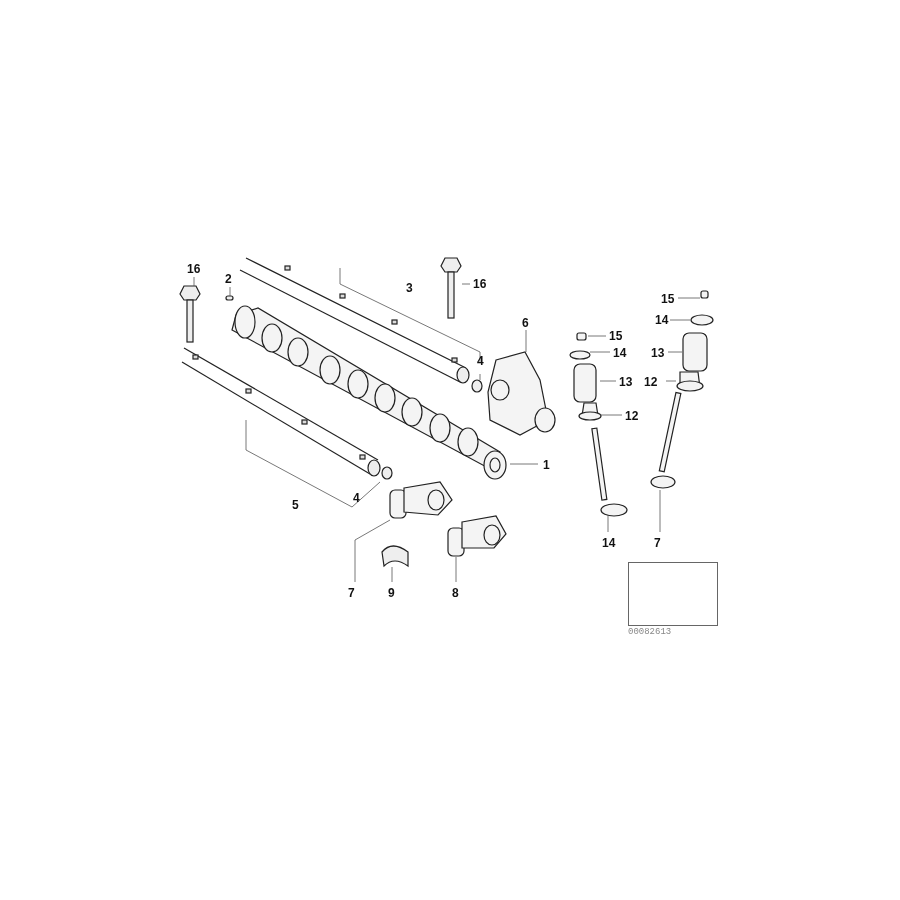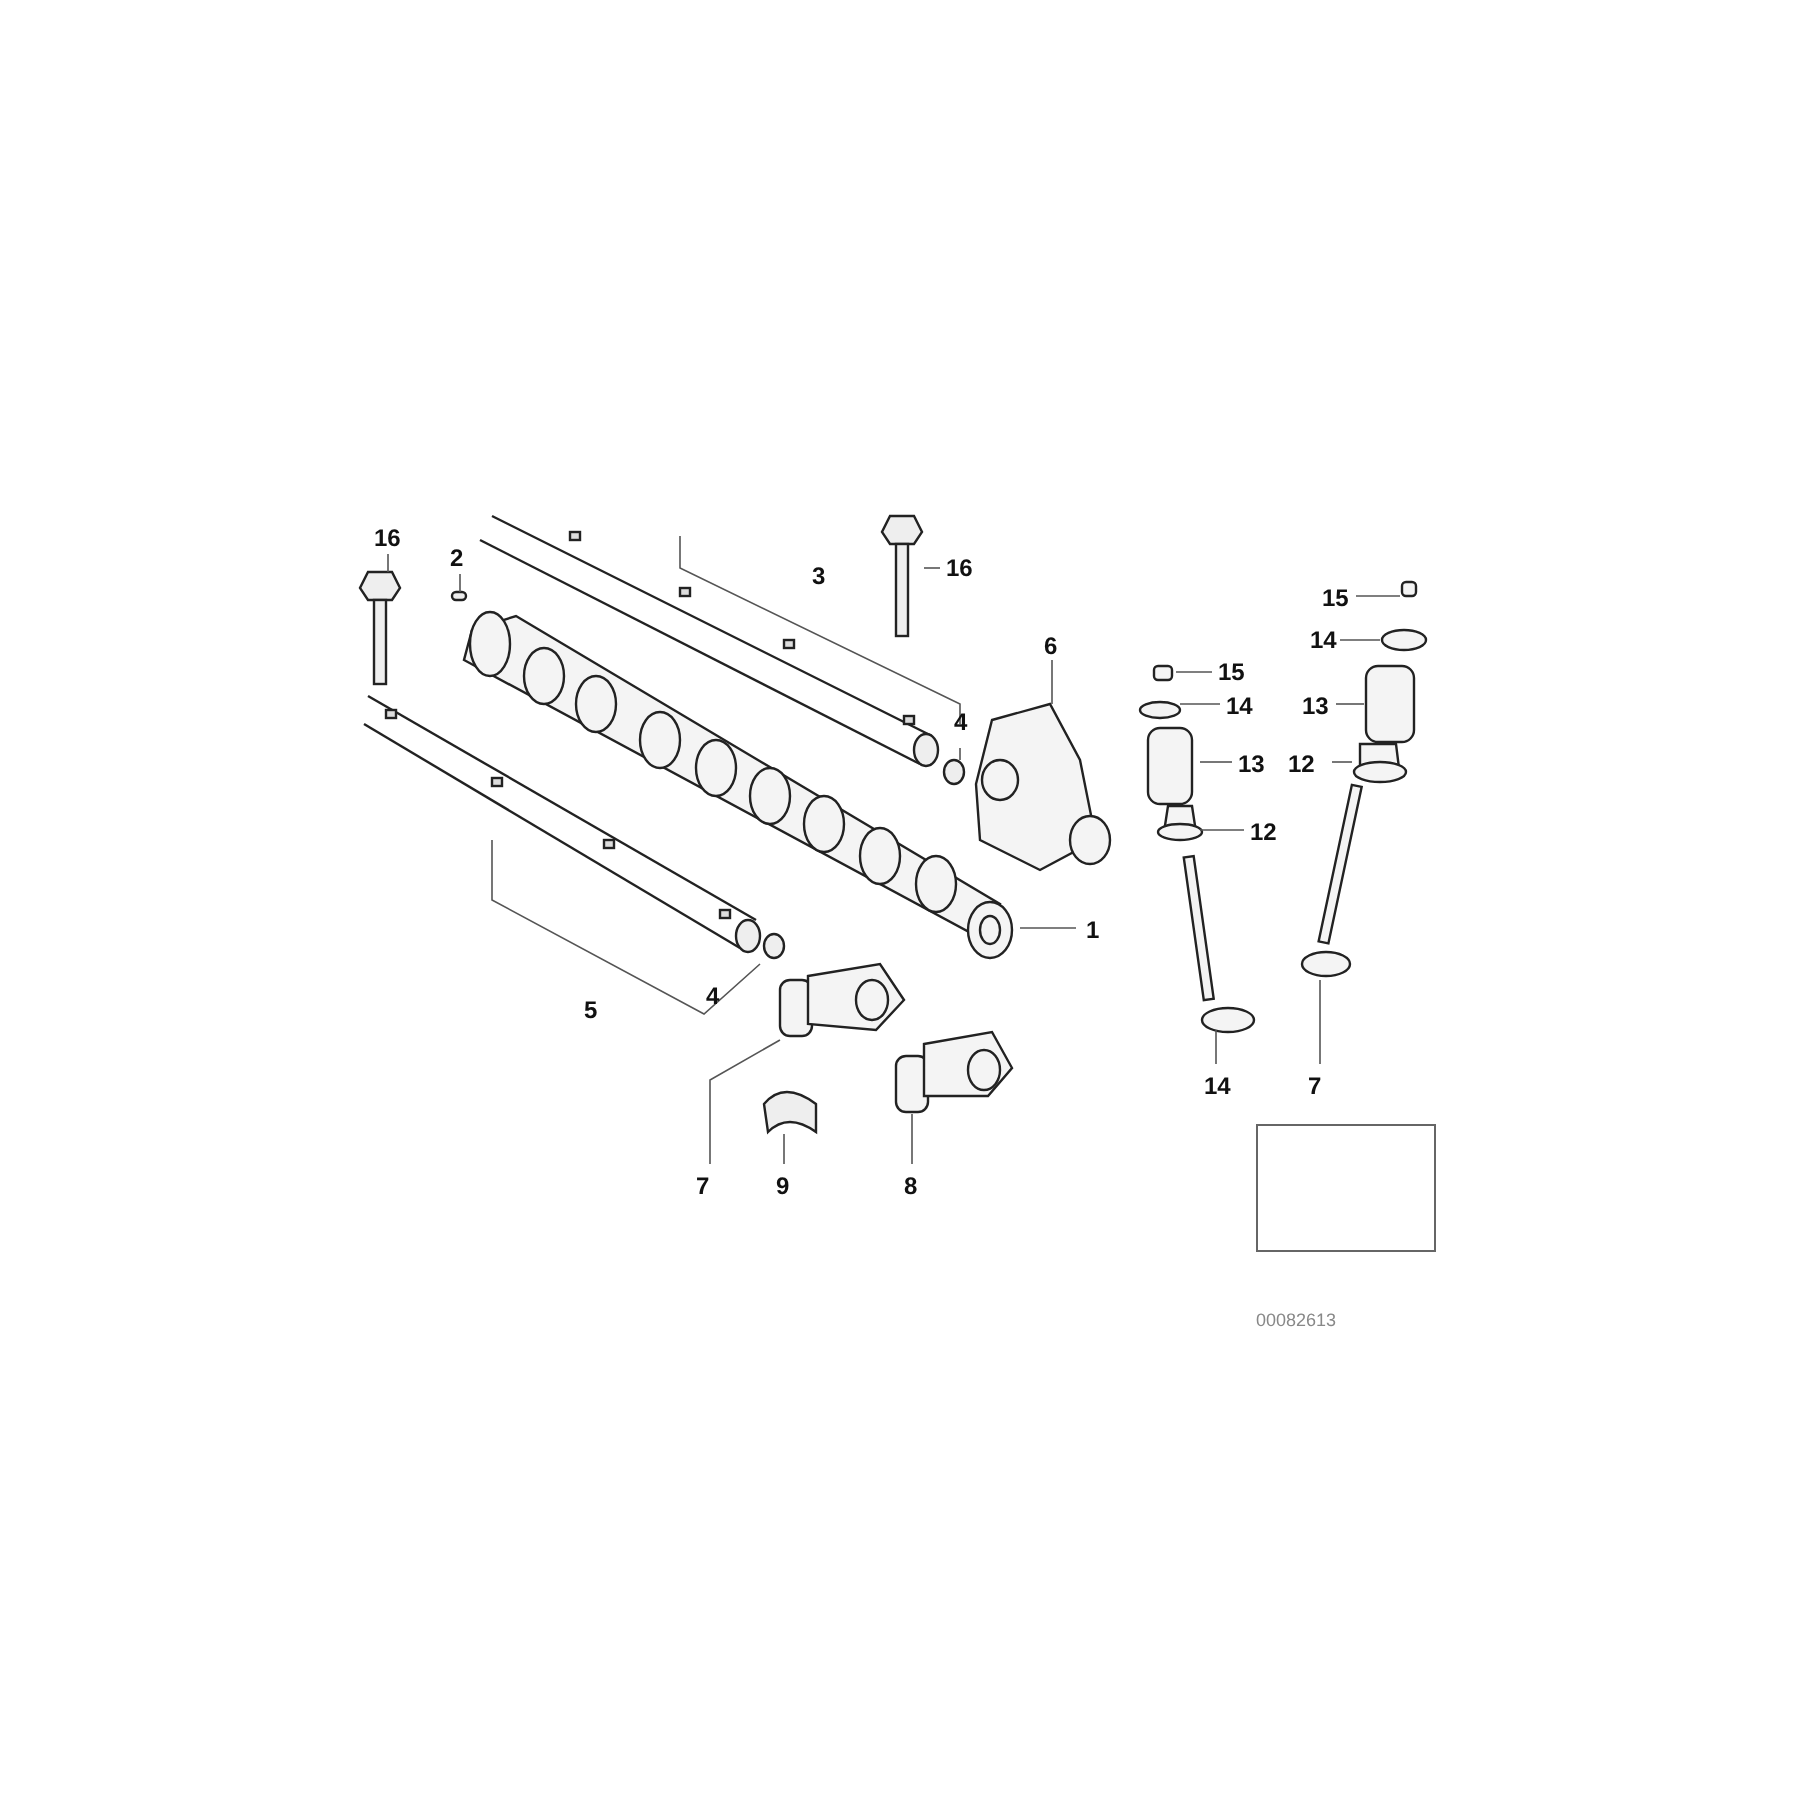--- a/index.html
+++ b/index.html
@@ -1,20 +1,20 @@
 <!DOCTYPE html>
 <html><head>
 <meta charset="utf-8">
 <style>
   html, body { margin:0; padding:0; background:#ffffff; }
   body { width:900px; height:900px; position:relative; overflow:hidden; font-family:"Liberation Sans", sans-serif; }
   #diagram { position:absolute; left:0; top:0; width:900px; height:900px; }
   .lbl { position:absolute; font-family:"Liberation Sans", sans-serif; font-weight:bold; font-size:12px; color:#111; line-height:12px; }
   .thumb { position:absolute; left:628px; top:562px; width:88px; height:62px; border:1px solid #666; background:#fff; }
-  .thumb-id { position:absolute; left:628px; top:655px; font-size:9px; color:#888; font-family:Liberation Sans, sans-serif; }
+  .thumb-id { position:absolute; left:628px; top:627px; font-size:9px; color:#888; font-family:Liberation Mono, monospace; }
 </style>
 </head>
 <body>
 
 <svg id="diagram" viewBox="0 0 900 900" xmlns="http://www.w3.org/2000/svg">
   <g fill="none" stroke="#222" stroke-width="1.2">
 
     <g>
       <line x1="246" y1="258" x2="466" y2="368"></line>
       <line x1="240" y1="270" x2="460" y2="382"></line>

